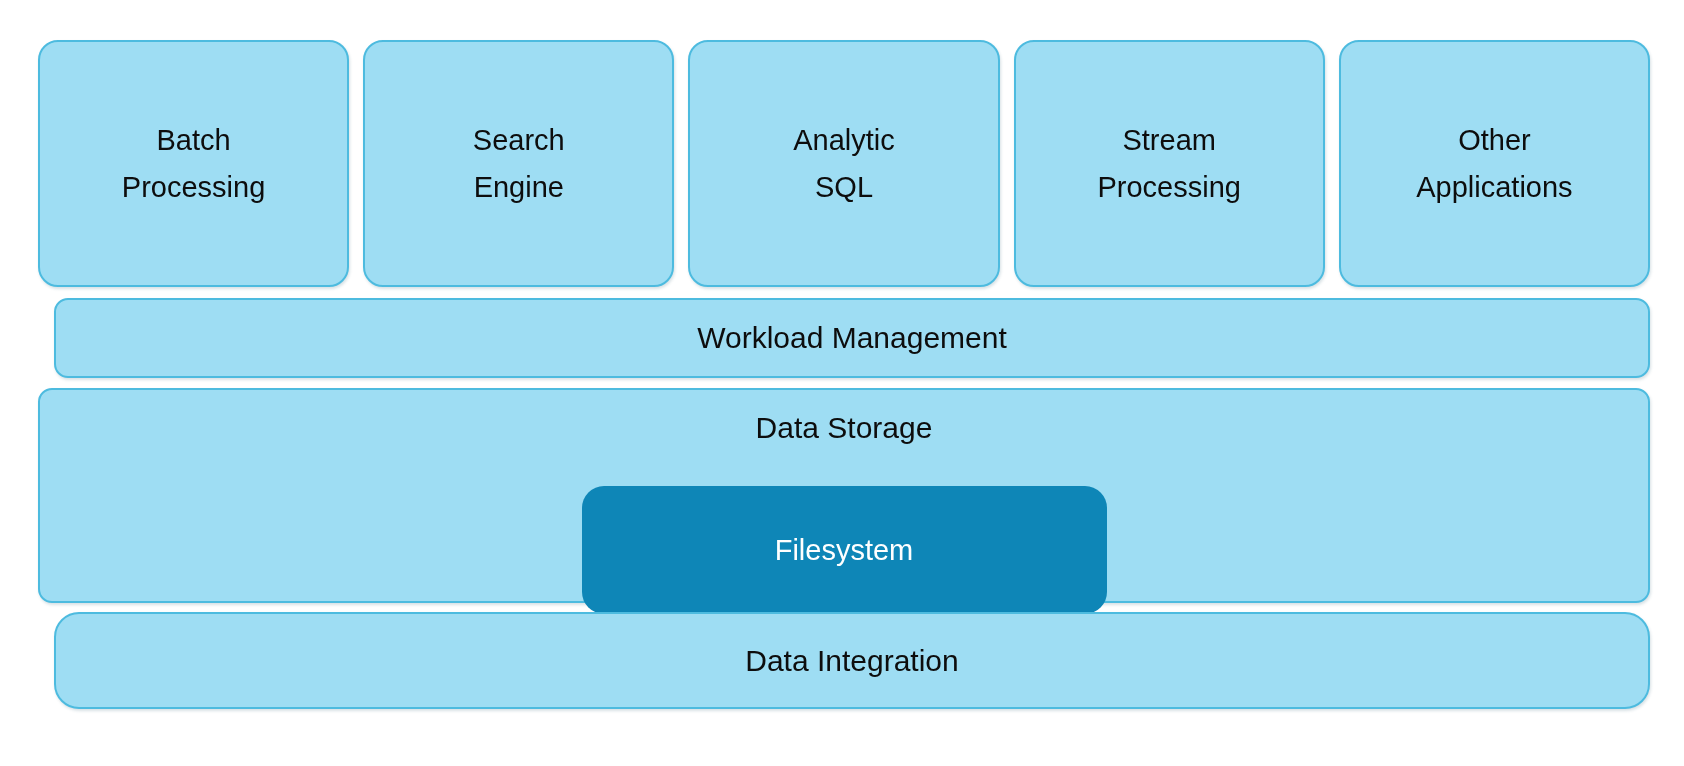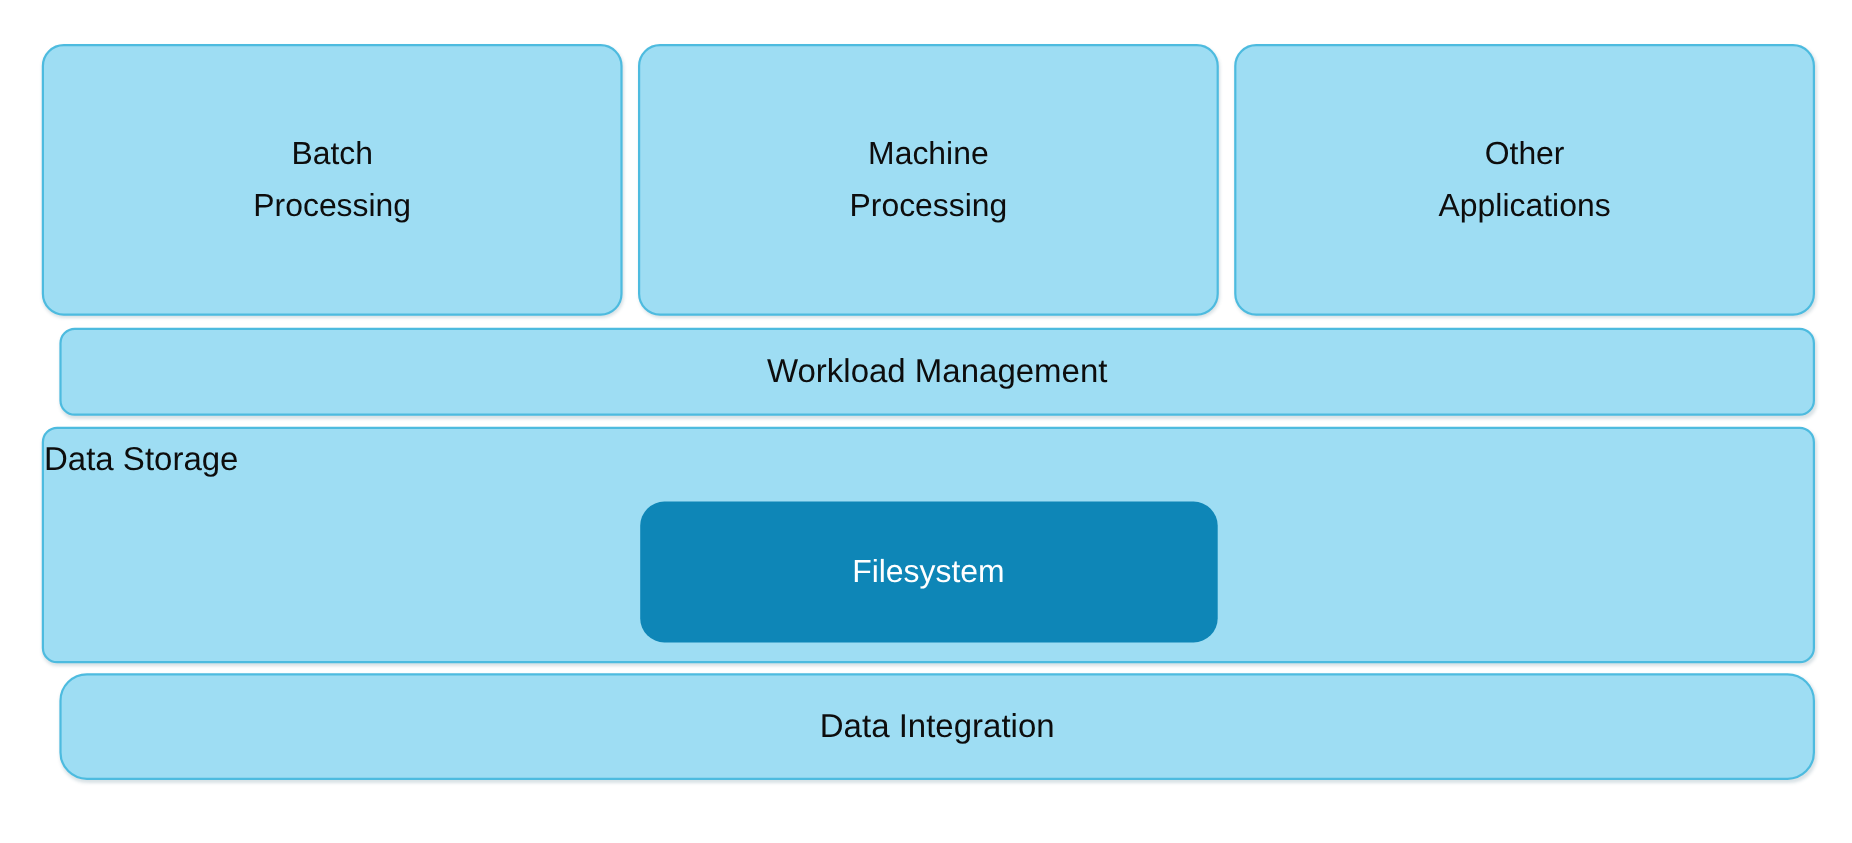--- a/index.html
+++ b/index.html
@@ -49,45 +49,51 @@
   .band.workload { height: 80px; margin-bottom: 10px; }
   .band.integration { height: 97px; border-radius: 25px; }
   .storage {
     height: 215px; margin-bottom: 9px;
     background: var(--box-fill);
     border: 2px solid var(--box-border);
     border-radius: 14px;
     box-shadow: 1px 2px 3px rgba(40,90,110,0.18);
   }
   .storage-label {
-    margin-top: 6px;
+    margin-top: 16px;
+    text-align: center;
     font-size: 30px; line-height: 44px;
   }
   .storage-children {
     display: flex; justify-content: center; gap: 18px; margin-top: 16px;
   }
   .dark-box {
     width: 525px; height: 128px;
     background: var(--dark-fill);
     border-radius: 22px;
     color: var(--dark-text);
     display: flex; align-items: center; justify-content: center;
     font-size: 29px;
+    margin-top: 20px;
   }
 </style>
 </head>
 <body>
 
 <div class="canvas">
   <div class="stack">
 
     <div class="app-row">
       <div class="app-box">Batch
 Processing</div>
-      <div class="app-box">Machine
+      <div class="app-box">Search
+Engine</div>
+      <div class="app-box">Analytic
+SQL</div>
+      <div class="app-box">Stream
 Processing</div>
       <div class="app-box">Other
 Applications</div>
     </div>
 
     <div class="band workload">Workload Management</div>
 
     <div class="storage">
       <div class="storage-label">Data Storage</div>
       <div class="storage-children">

